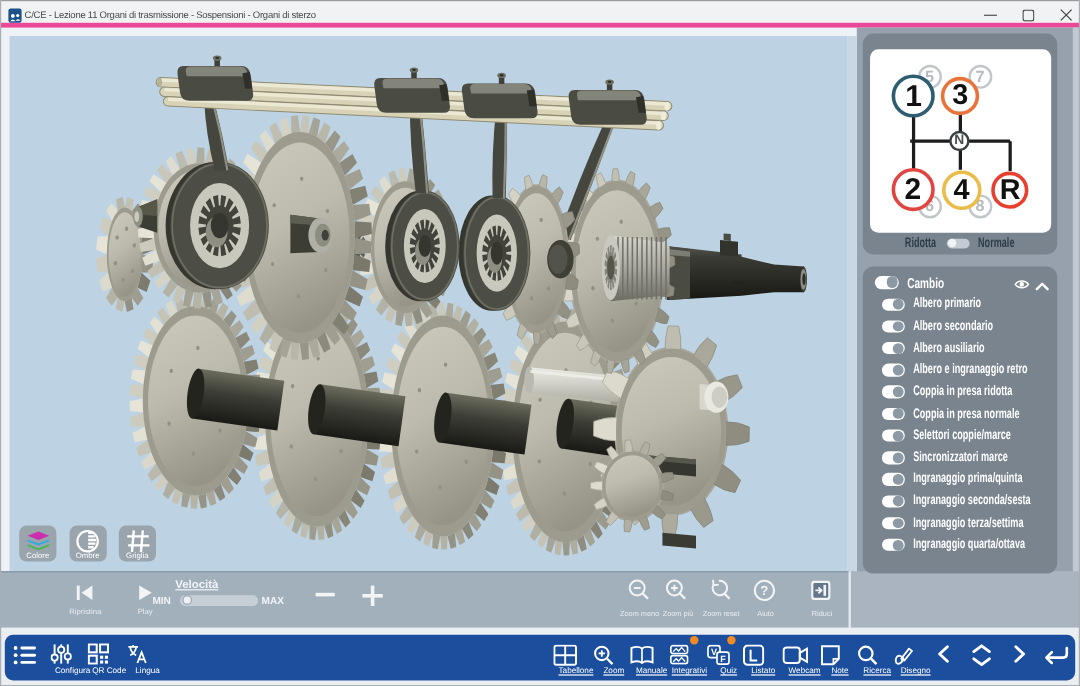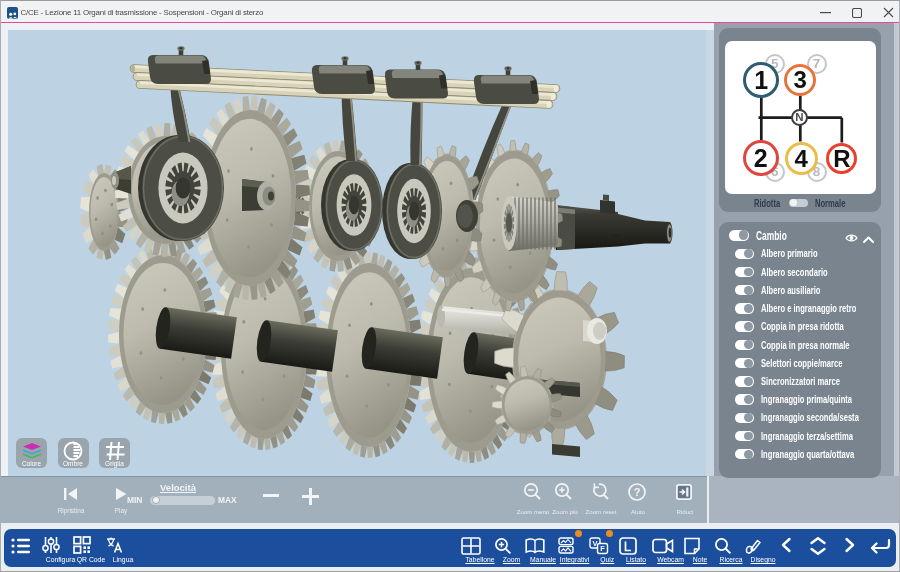--- a/index.html
+++ b/index.html
@@ -1,15 +1,15 @@
 <!DOCTYPE html>
 <html><head><meta charset="utf-8"><style>
 * { margin:0; padding:0; box-sizing:border-box; }
 body { width:900px; height:572px; font-family:"Liberation Sans", sans-serif; overflow:hidden; position:relative; background:#eef1f5; }
-#titlebar { position:absolute; left:0; top:0; width:900px; height:23px; background:#f0f2f4; border-top:1px solid #9a9a9a; border-bottom:1px solid #ec4899; }
+#titlebar { position:absolute; left:0; top:0; width:900px; height:23px; background:#f0f2f4; border-top:1px solid #9a9a9a; border-bottom:4px solid #ec4899; }
 #canvas { position:absolute; left:8px; top:30px; width:698px; height:446px; background:#bdd3e3; }
 #sidebar { position:absolute; left:714px; top:23px; width:186px; height:502px; background:#96a1ad; }
 #sidegap { position:absolute; left:706px; top:30px; width:8px; height:495px; background:#c9d6e3; }
 #ctrlbar { position:absolute; left:0; top:476px; width:707px; height:49px; background:#a2b0bc; border-top:1px solid #8294a2; }
 #toolbar { position:absolute; left:0; top:523px; width:900px; height:49px; background:#eceff2; }
 #toolbarbar { position:absolute; left:4px; top:528.5px; width:892px; height:38.5px; background:#1b4f9e; border-radius:7px; }
 .panel { position:absolute; background:#79848f; border-radius:9px; }
 .btn3 { position:absolute; width:31px; height:30px; background:#9aa4ac; border-radius:6px; top:408px; }
 .btn3 div.lb { position:absolute; width:100%; bottom:1.5px; text-align:center; font-size:6.5px; color:#fff; }
 </style></head>
@@ -817,21 +817,21 @@
 <div id="ctrlbar"></div>
 <div style="position:absolute;left:63px;top:486.5px;"><svg width="16" height="14" viewBox="0 0 16 14">
       <rect x="1" y="1" width="2.4" height="12" fill="#f2f4f6"></rect>
       <path d="M14 1 L5 7 L14 13 Z" fill="#f2f4f6"></path>
     </svg></div>
 <div style="position:absolute;left:41px;top:506.5px;width:60px;text-align:center;font-size:6.4px;color:#e9edf1;">Ripristina</div>
 <div style="position:absolute;left:114px;top:486.5px;"><svg width="14" height="14" viewBox="0 0 14 14">
       <path d="M2 1 L12.5 7 L2 13 Z" fill="#f2f4f6"></path>
     </svg></div>
 <div style="position:absolute;left:91px;top:506.5px;width:60px;text-align:center;font-size:6.4px;color:#e9edf1;">Play</div>
-<div style="position:absolute;left:146px;top:481.5px;width:64px;text-align:center;font-size:9.5px;font-weight:bold;color:#f2f4f6;text-decoration:underline;">Velocità</div>
+<div style="position:absolute;left:146px;top:481.5px;width:64px;text-align:left;font-size:9.5px;font-weight:bold;color:#f2f4f6;text-decoration:underline;">Velocità</div>
 <div style="position:absolute;left:127px;top:495px;font-size:8.4px;font-weight:bold;color:#f2f4f6;">MIN</div>
 <div style="position:absolute;left:150px;top:496px;width:65px;height:8.5px;border-radius:4.25px;background:#c7cfd6;">
   <div style="position:absolute;left:2px;top:0.4px;width:7.6px;height:7.6px;border-radius:50%;background:#eef1f4;border:1px solid #9aa7b2;box-sizing:border-box;"></div>
   </div>
 <div style="position:absolute;left:218px;top:495px;font-size:8.4px;font-weight:bold;color:#f2f4f6;">MAX</div>
 <div style="position:absolute;left:263px;top:494px;width:15.5px;height:3.2px;background:#f2f4f6;"></div>
 <div style="position:absolute;left:302px;top:488px;width:16.5px;height:16.5px;">
   <div style="position:absolute;left:0;top:6.7px;width:16.5px;height:3.2px;background:#f2f4f6;"></div>
   <div style="position:absolute;left:6.7px;top:0;width:3.2px;height:16.5px;background:#f2f4f6;"></div>
   </div>

